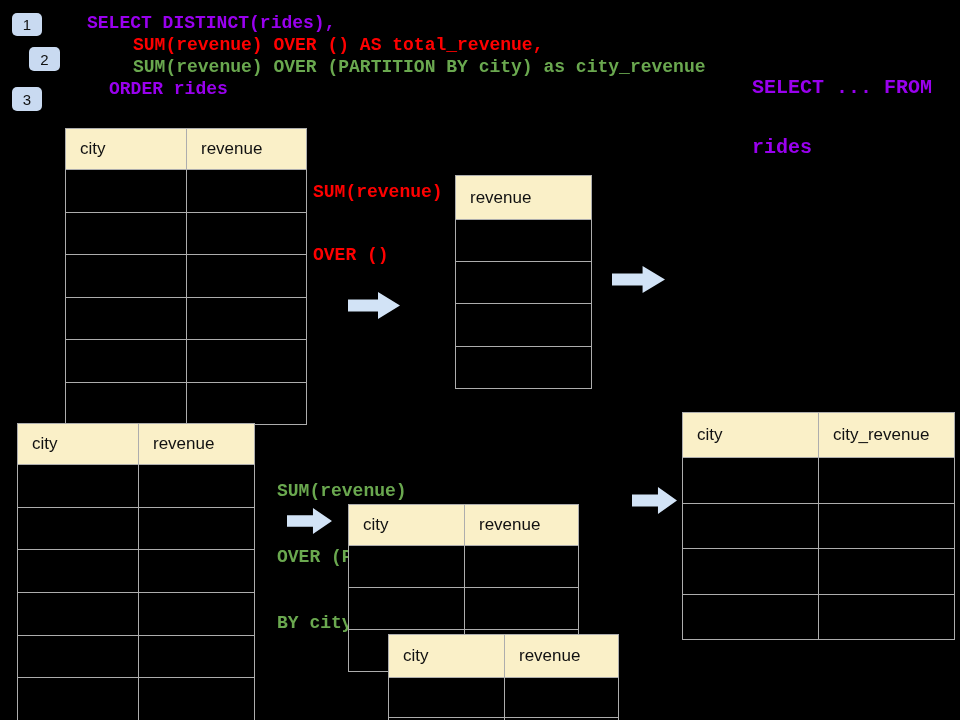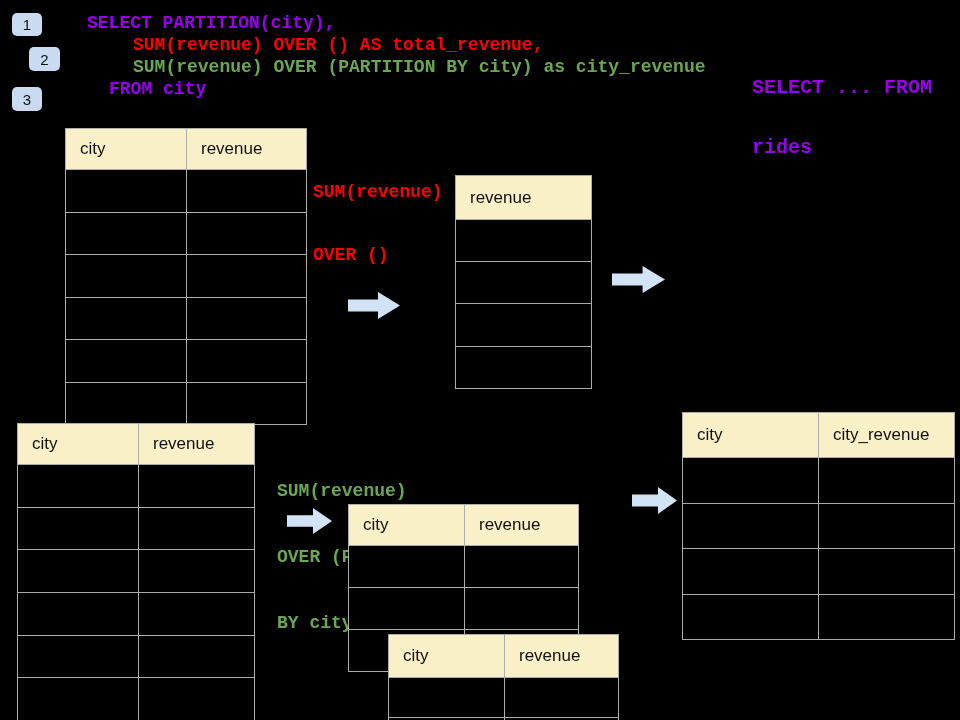--- a/index.html
+++ b/index.html
@@ -49,24 +49,24 @@
 </style>
 </head>
 <body>
 
 <div id="canvas">
 
   <div class="badge badge1">1</div>
   <div class="badge badge2">2</div>
   <div class="badge badge3">3</div>
 
-  <div class="code code-l1 purple">SELECT PARTITION(city),</div>
+  <div class="code code-l1 purple">SELECT DISTINCT(rides),</div>
   <div class="code code-l2 red">SUM(revenue) OVER () AS total_revenue,</div>
   <div class="code code-l3 green">SUM(revenue) OVER (PARTITION BY city) as city_revenue</div>
-  <div class="code code-l4 purple">FROM city</div>
+  <div class="code code-l4 purple">ORDER rides</div>
 
   <div class="side-note purple">
     <div>SELECT ... FROM</div>
     <div>rides</div>
   </div>
 
   <div class="label-over-all red">
     <div>SUM(revenue)</div>
     <div>OVER ()</div>
   </div>

